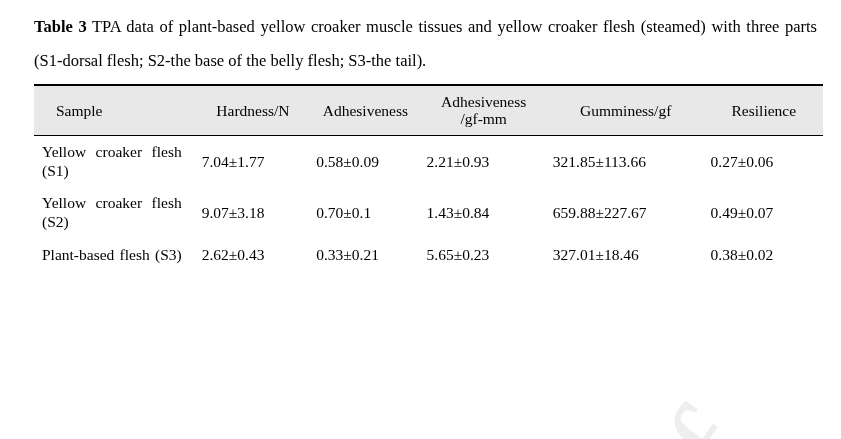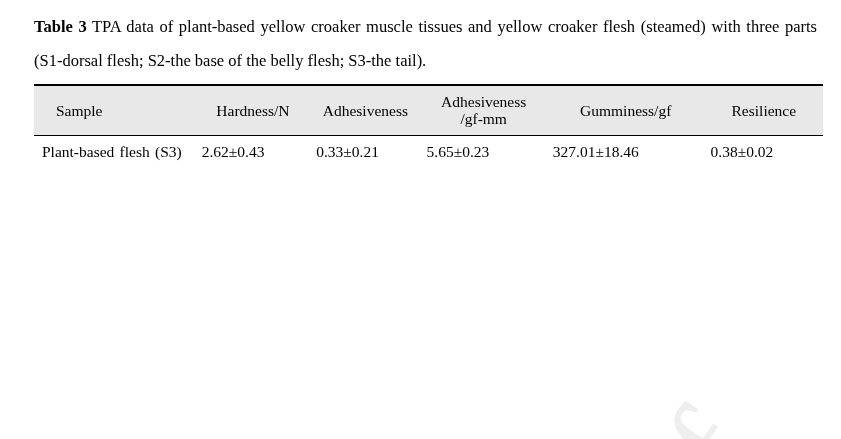--- a/index.html
+++ b/index.html
@@ -132,20 +132,36 @@
         <th>
           <span>Adhesiveness</span><br>
           <span>/gf-mm</span>
         </th>
         <th>Gumminess/gf</th>
         <th>Resilience</th>
       </tr>
     </thead>
     <tbody>
       <tr>
+        <td class="sample">Yellow croaker flesh (S1)</td>
+        <td class="num">7.04±1.77</td>
+        <td class="num">0.58±0.09</td>
+        <td class="num">2.21±0.93</td>
+        <td class="num">321.85±113.66</td>
+        <td class="num">0.27±0.06</td>
+      </tr>
+      <tr>
+        <td class="sample">Yellow croaker flesh (S2)</td>
+        <td class="num">9.07±3.18</td>
+        <td class="num">0.70±0.1</td>
+        <td class="num">1.43±0.84</td>
+        <td class="num">659.88±227.67</td>
+        <td class="num">0.49±0.07</td>
+      </tr>
+      <tr>
         <td class="sample">Plant-based flesh (S3)</td>
         <td class="num">2.62±0.43</td>
         <td class="num">0.33±0.21</td>
         <td class="num">5.65±0.23</td>
         <td class="num">327.01±18.46</td>
         <td class="num">0.38±0.02</td>
       </tr>
     </tbody>
   </table>
 

